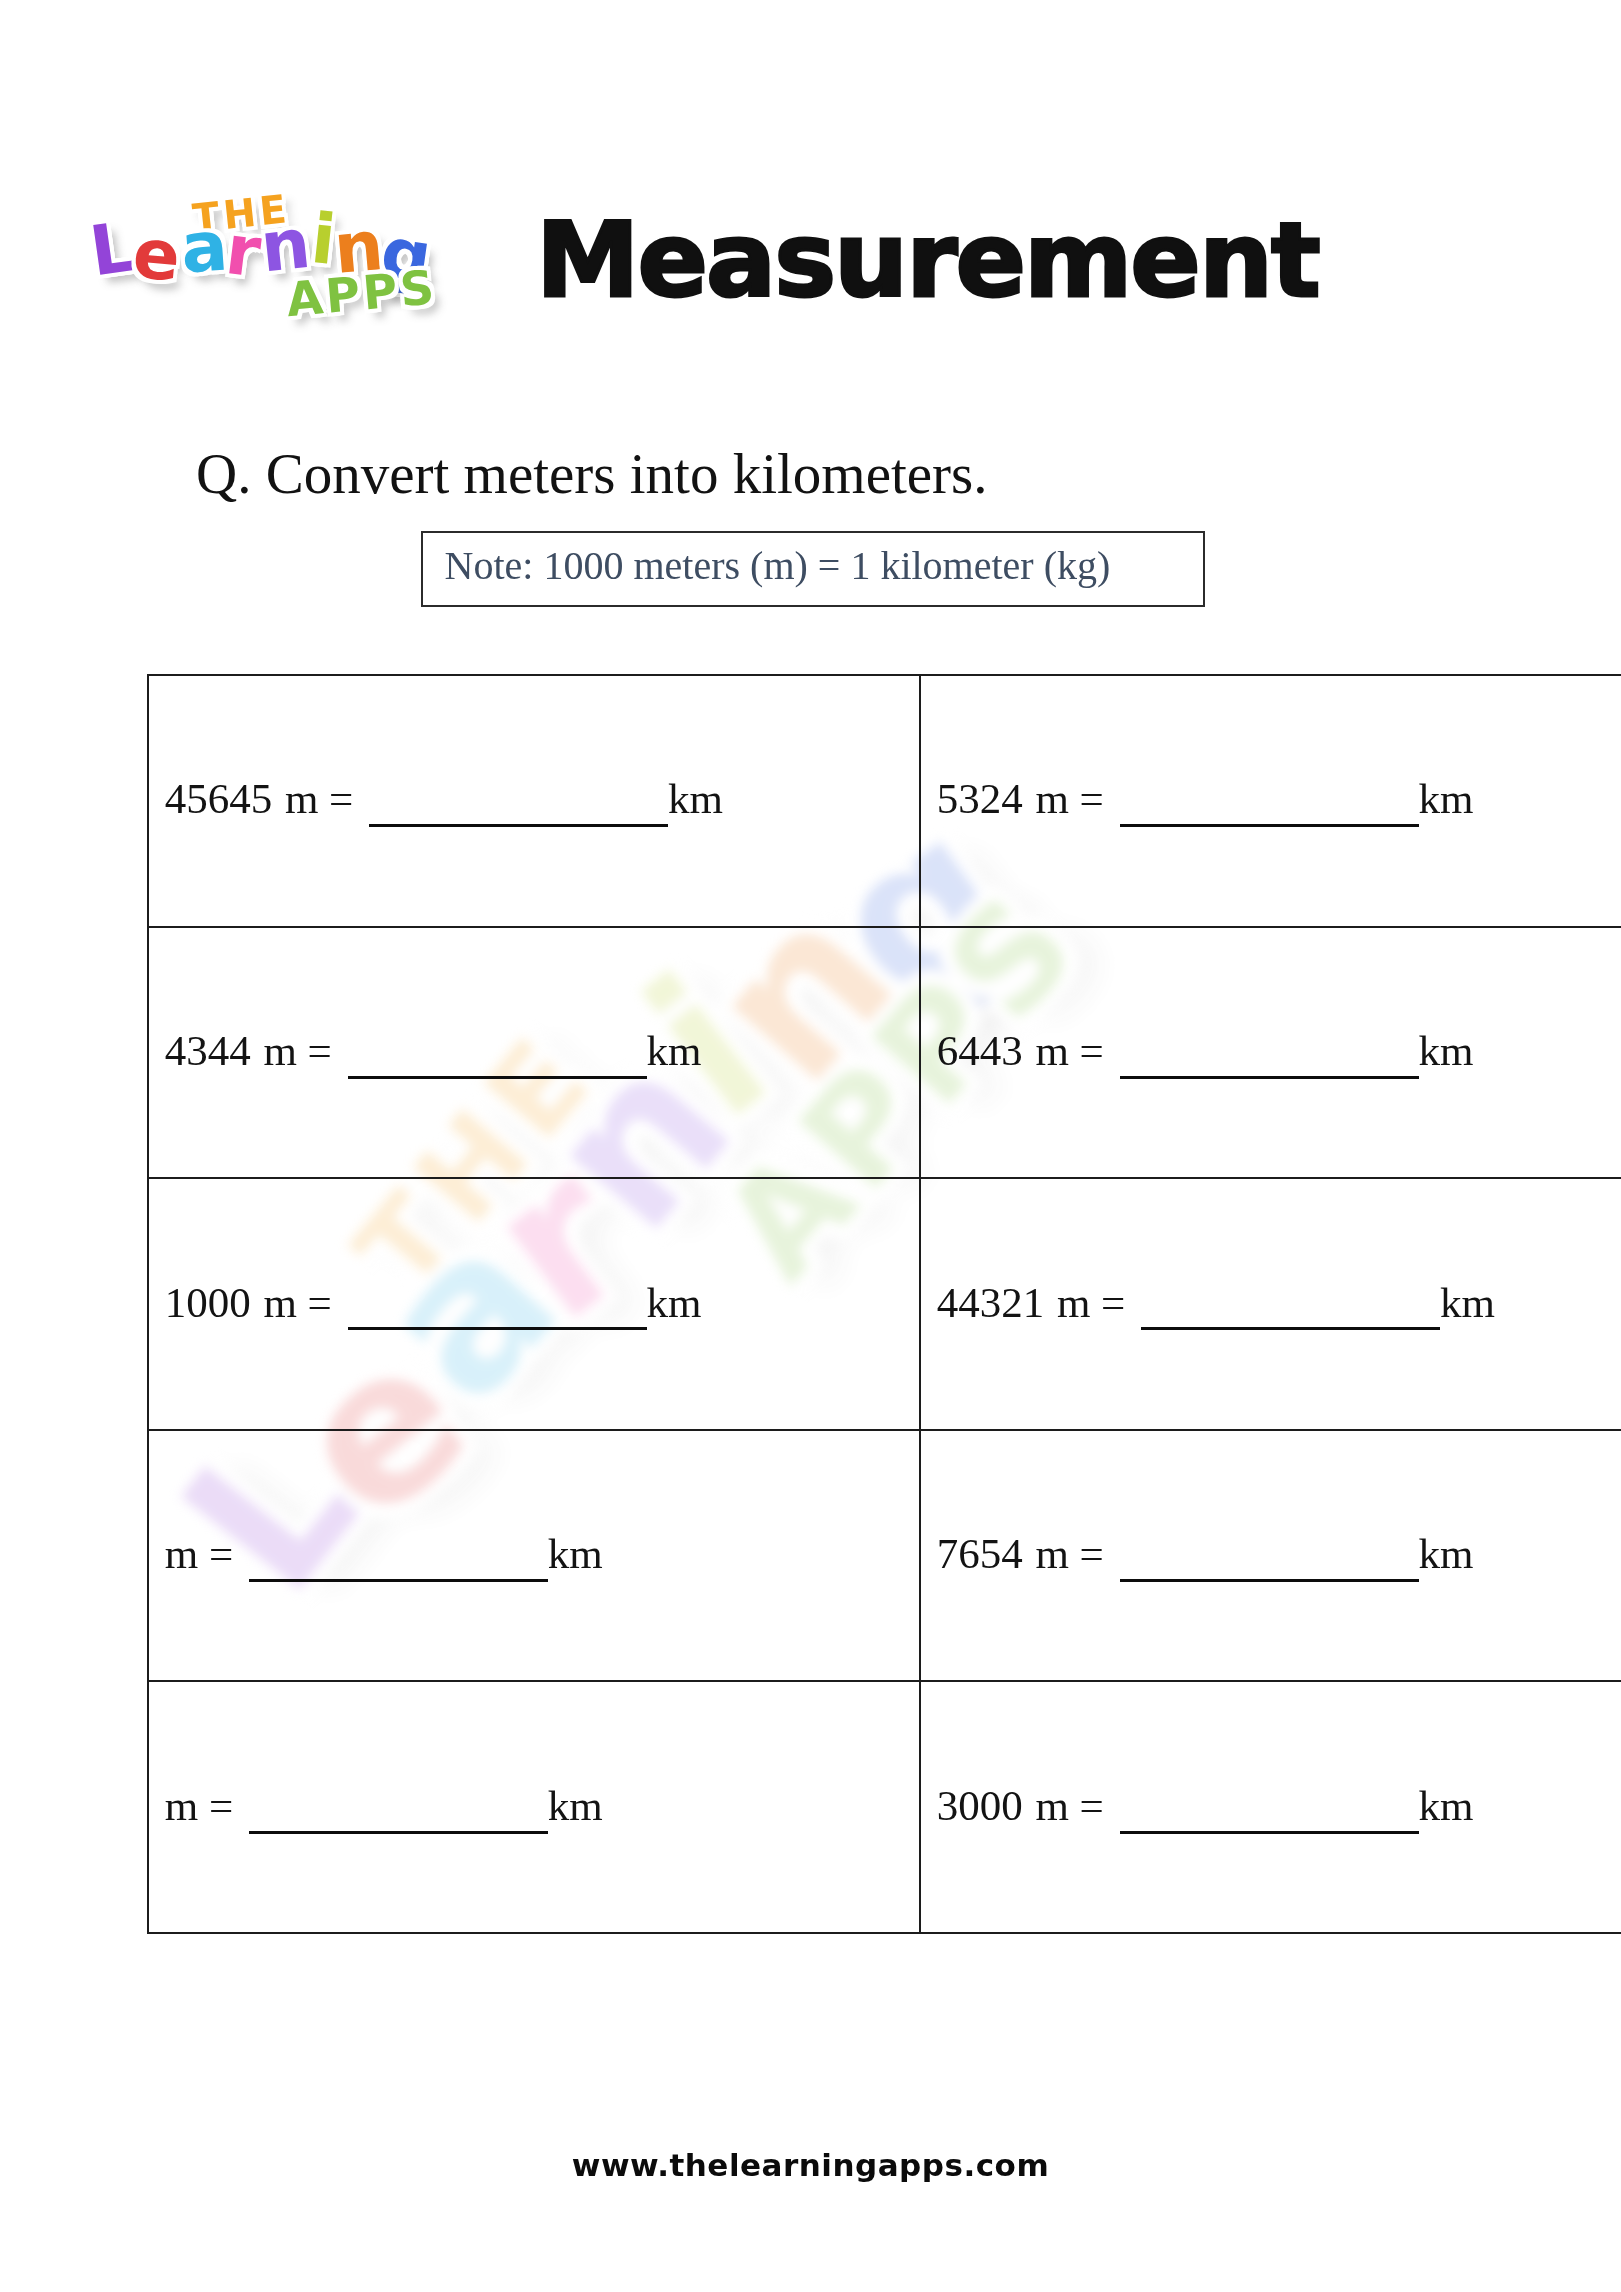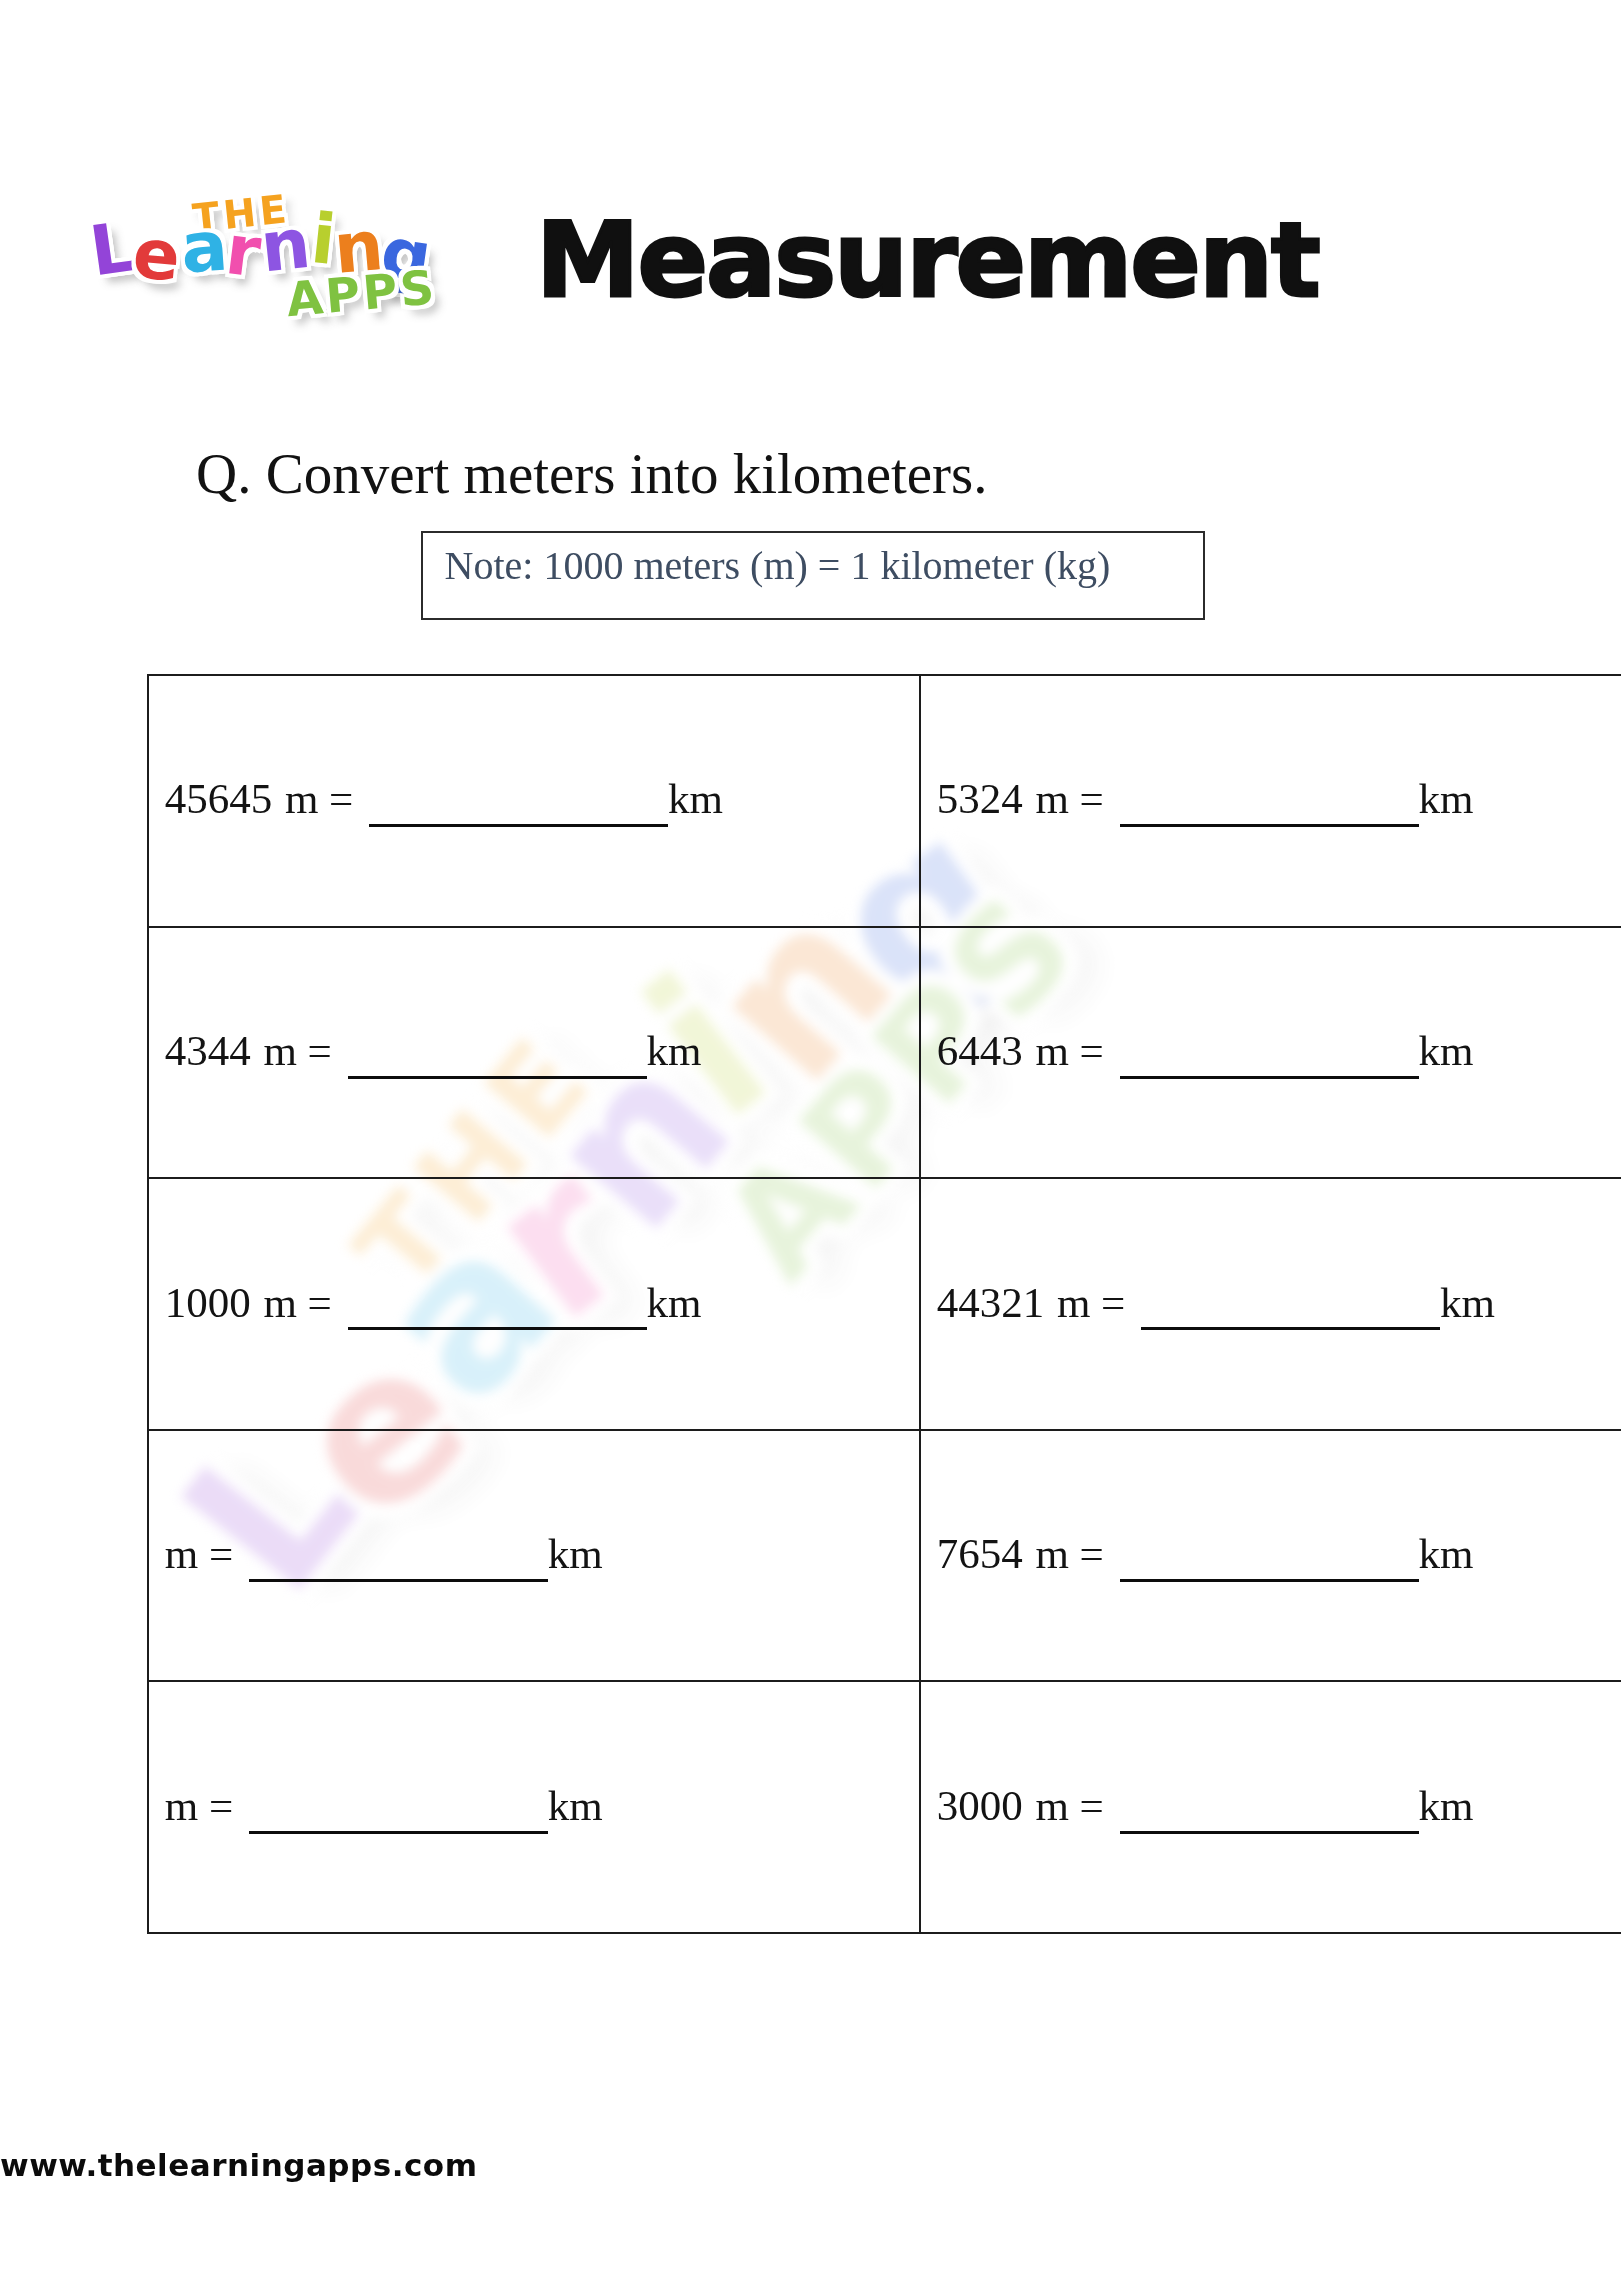--- a/index.html
+++ b/index.html
@@ -59,21 +59,21 @@
     line-height:1.1;
   }
 
   
   .question {
     position:absolute; left:196px; top:441px;
     font-size:57px; color:#121212; z-index:2;
   }
   .note-box {
     position:absolute; left:421px; top:531px;
-    width:784px; height:89px;
+    width:784px; height:76px;
     border:2.9px solid #2b2b2b;
     box-sizing:border-box;
     z-index:2;
     background:rgba(255,255,255,0.4);
   }
   .note-text { display:block; padding:8.8px 0 0 21.6px; font-size:40px; }
 
   
   .conv-table {
     position:absolute; left:147px; top:674px;
@@ -96,21 +96,21 @@
     display:inline-block;
     width:299px; height:9.8px;
     border-bottom:3.9px solid #0d0d0d;
     margin-left:15.7px;
     vertical-align:-13.7px;
   }
 
   
   .footer {
     position:absolute; left:0; right:0; top:2147px;
-    text-align:left;
+    text-align:center;
     font-family:"DejaVu Sans", sans-serif;
     font-weight:bold;
     font-size:31px;
     color:#0b0b0b;
     letter-spacing:0.5px;
     z-index:2;
   }
 </style>
 </head>
 <body>

